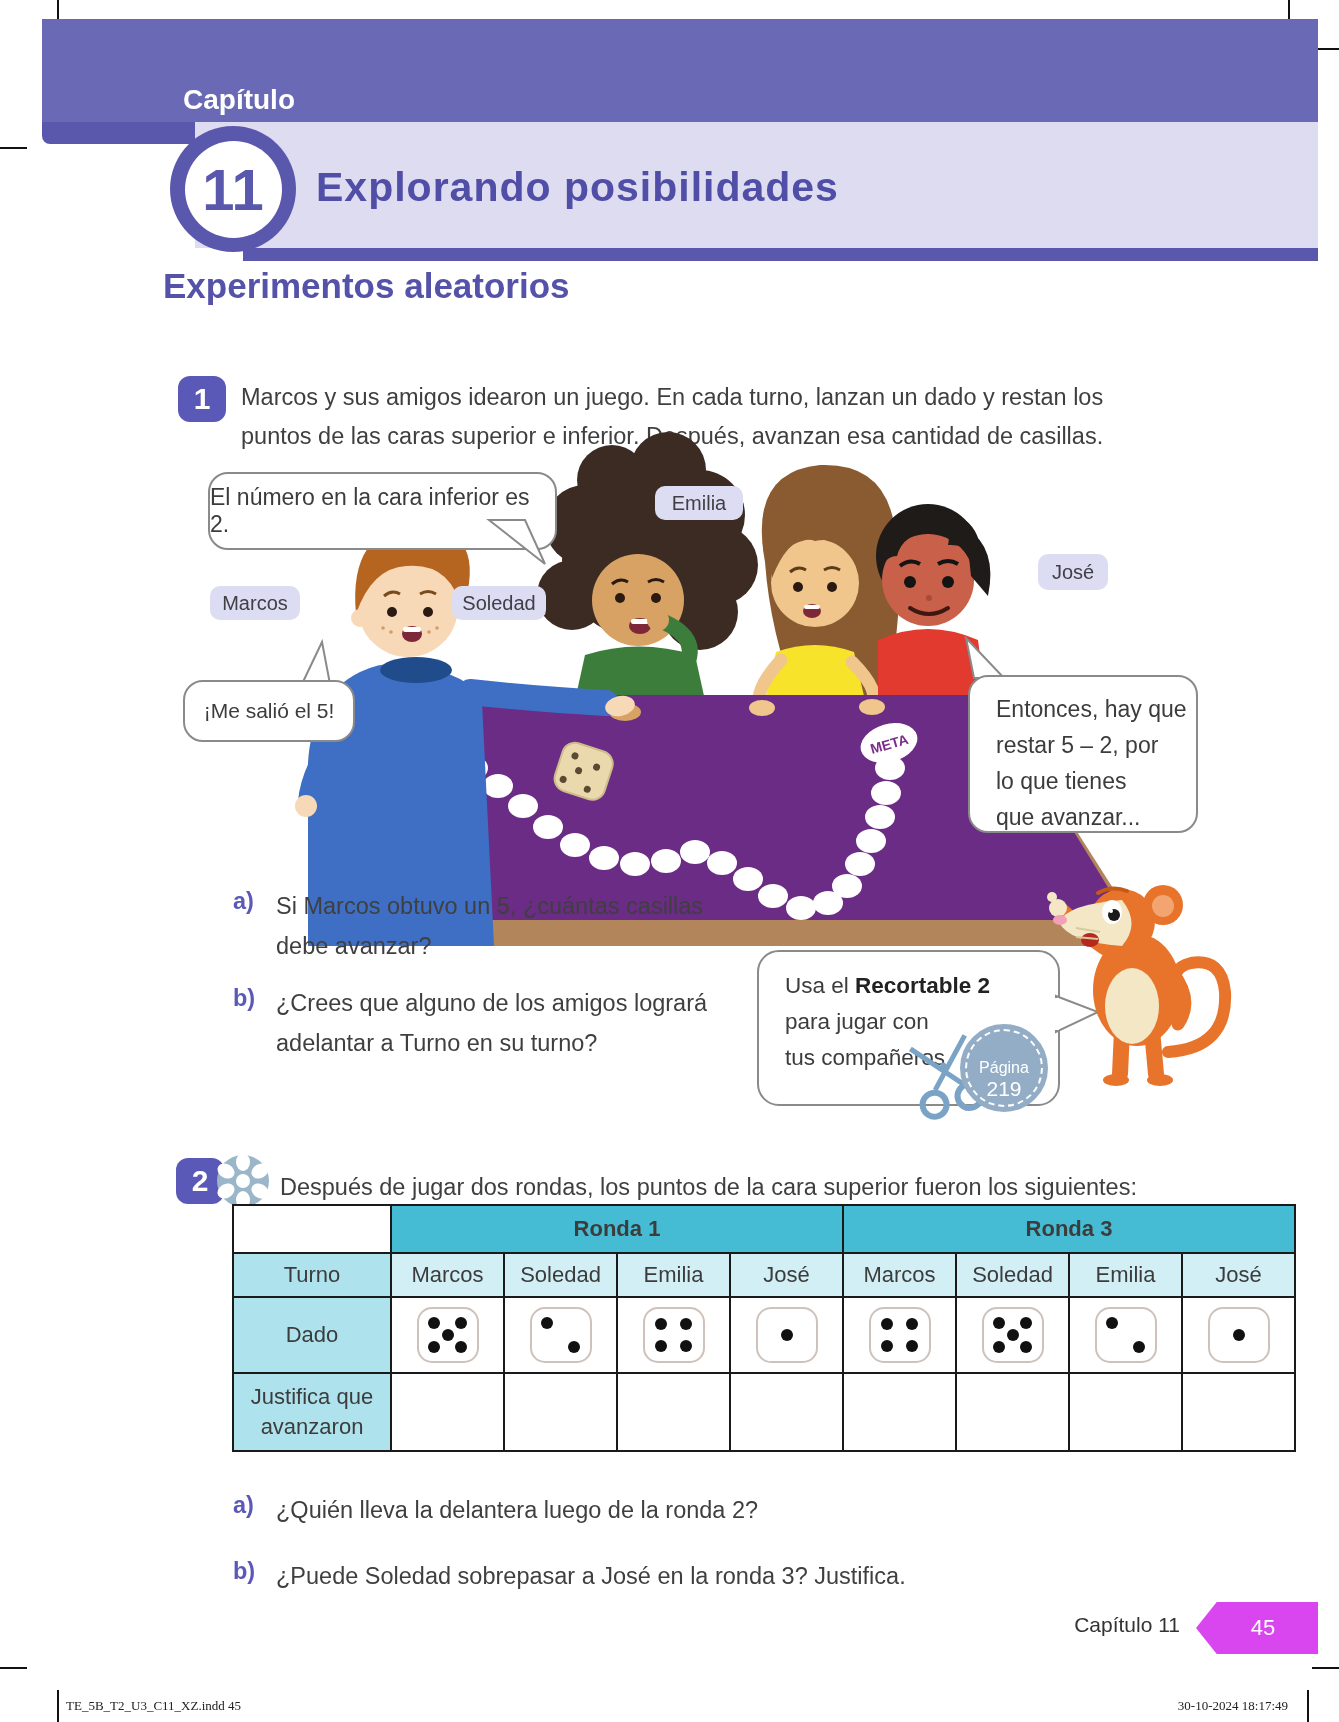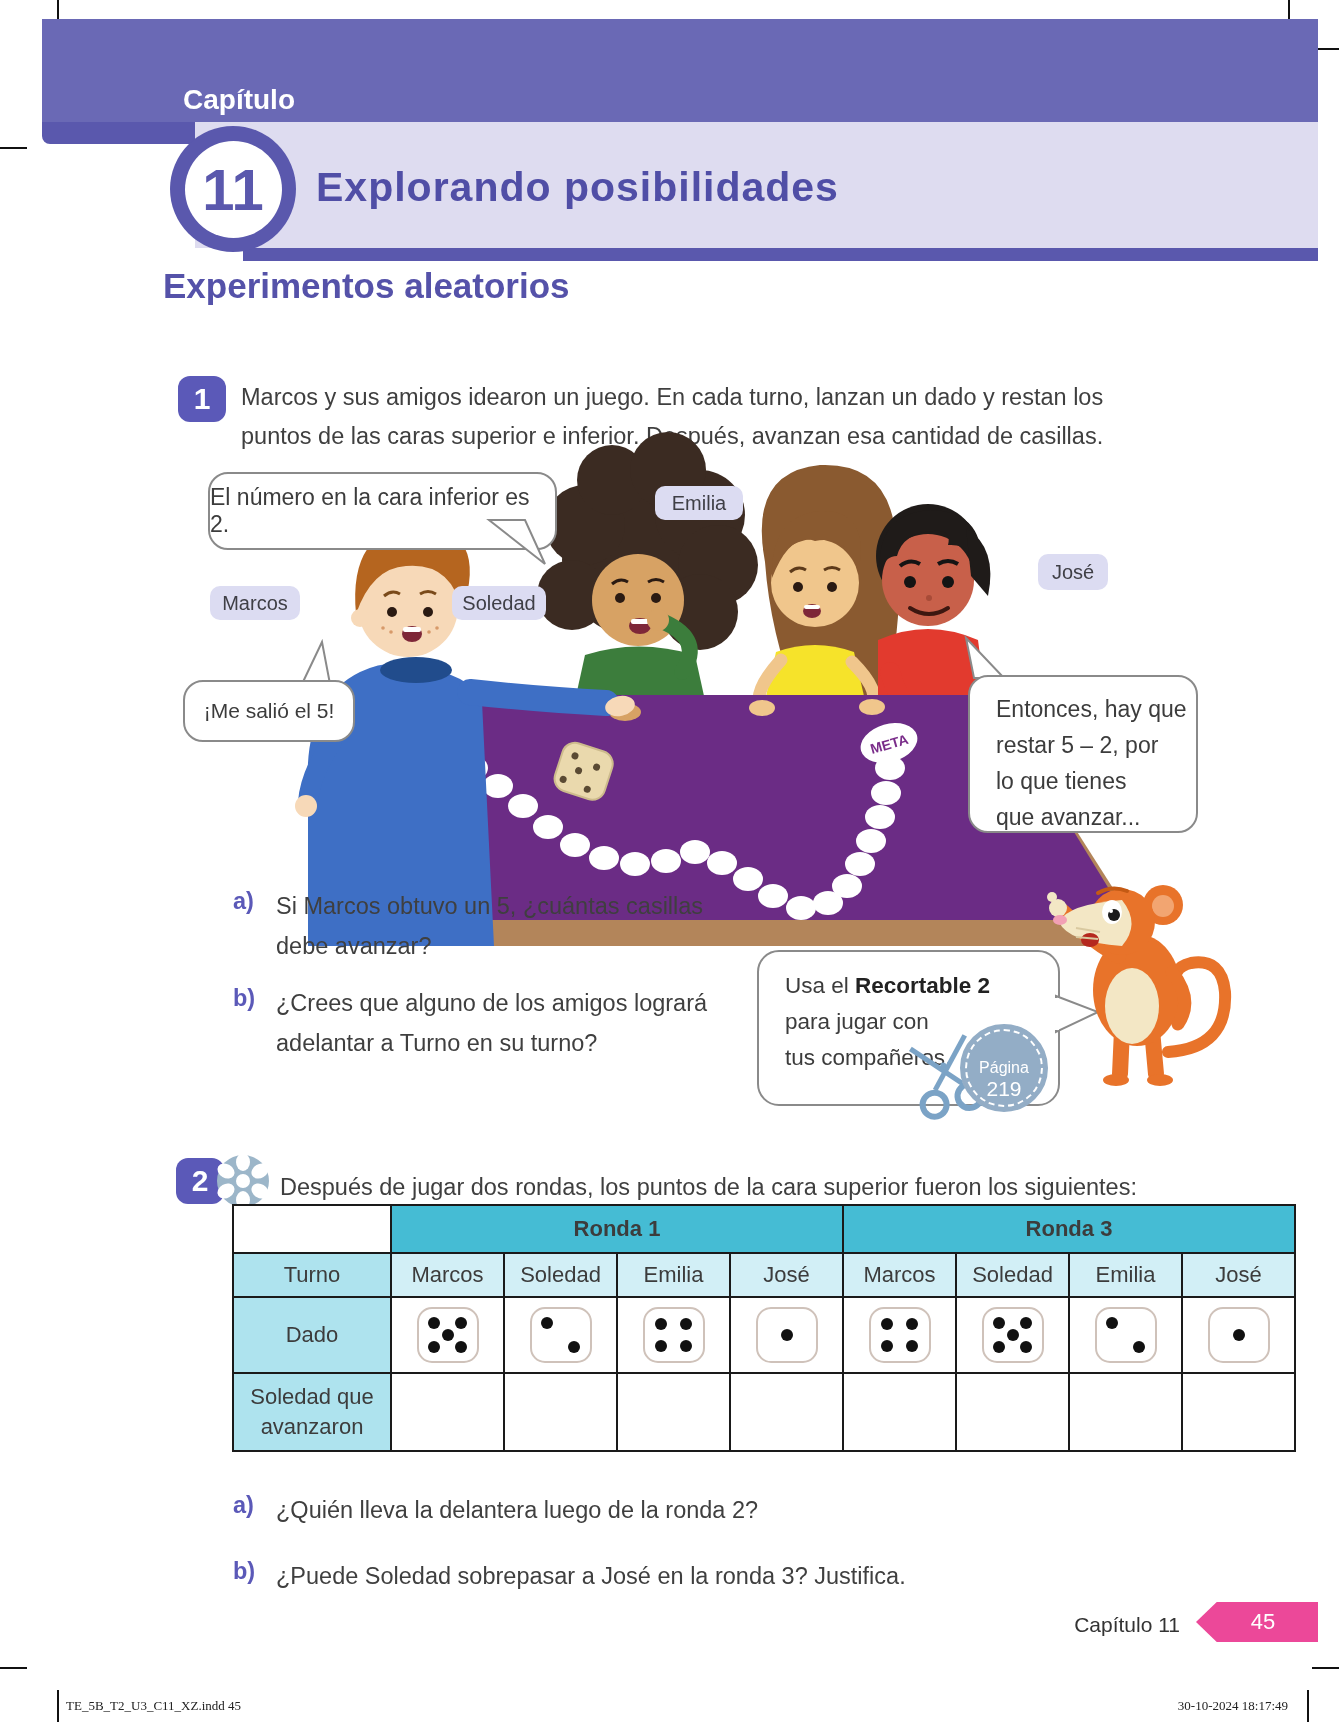--- a/index.html
+++ b/index.html
@@ -51,21 +51,21 @@
   tr.names-row td{background:#d2eff6;height:42px;}
   td.lbl{background:#aee3ee !important;white-space:pre-line;line-height:30px;}
   tr.dado-row td{height:74px;background:#fff;}
   tr.cas-row td{height:76px;background:#fff;}
   .die{position:relative;width:58px;height:52px;border:2px solid #cfc2ba;border-radius:15px;
        background:#fff;margin:0 auto;}
   .die .dot{position:absolute;width:12px;height:12px;border-radius:50%;background:#111;
        transform:translate(-50%,-50%);}
   
   .footer-chapter{position:absolute;left:950px;top:1613px;width:230px;text-align:right;font-size:21px;color:#333;}
-  .page-tag{position:absolute;left:1196px;top:1602px;width:122px;height:40px;background:#ec4899;
+  .page-tag{position:absolute;left:1196px;top:1602px;width:122px;height:52px;background:#d946ef;
        clip-path:polygon(17% 0,100% 0,100% 100%,17% 100%,0 50%);display:flex;align-items:center;
        justify-content:center;}
   .page-tag span{color:#fff;font-size:22px;margin-left:12px;}
   .printline{position:absolute;font-family:"Liberation Serif",serif;font-size:13px;color:#222;}
 </style>
 </head>
 <body>
 
 <div class="page">
 
@@ -427,21 +427,21 @@
               <span class="dot" style="left: 74%; top: 74%;"></span>
             </div>
           </td>
       <td>
             <div class="die">
               <span class="dot" style="left: 50%; top: 50%;"></span>
             </div>
           </td>
     </tr>
     <tr class="cas-row">
-      <td class="lbl">Soledad que
+      <td class="lbl">Justifica que
 avanzaron</td>
       <td></td>
       <td></td>
       <td></td>
       <td></td>
       <td></td>
       <td></td>
       <td></td>
       <td></td>
     </tr>

